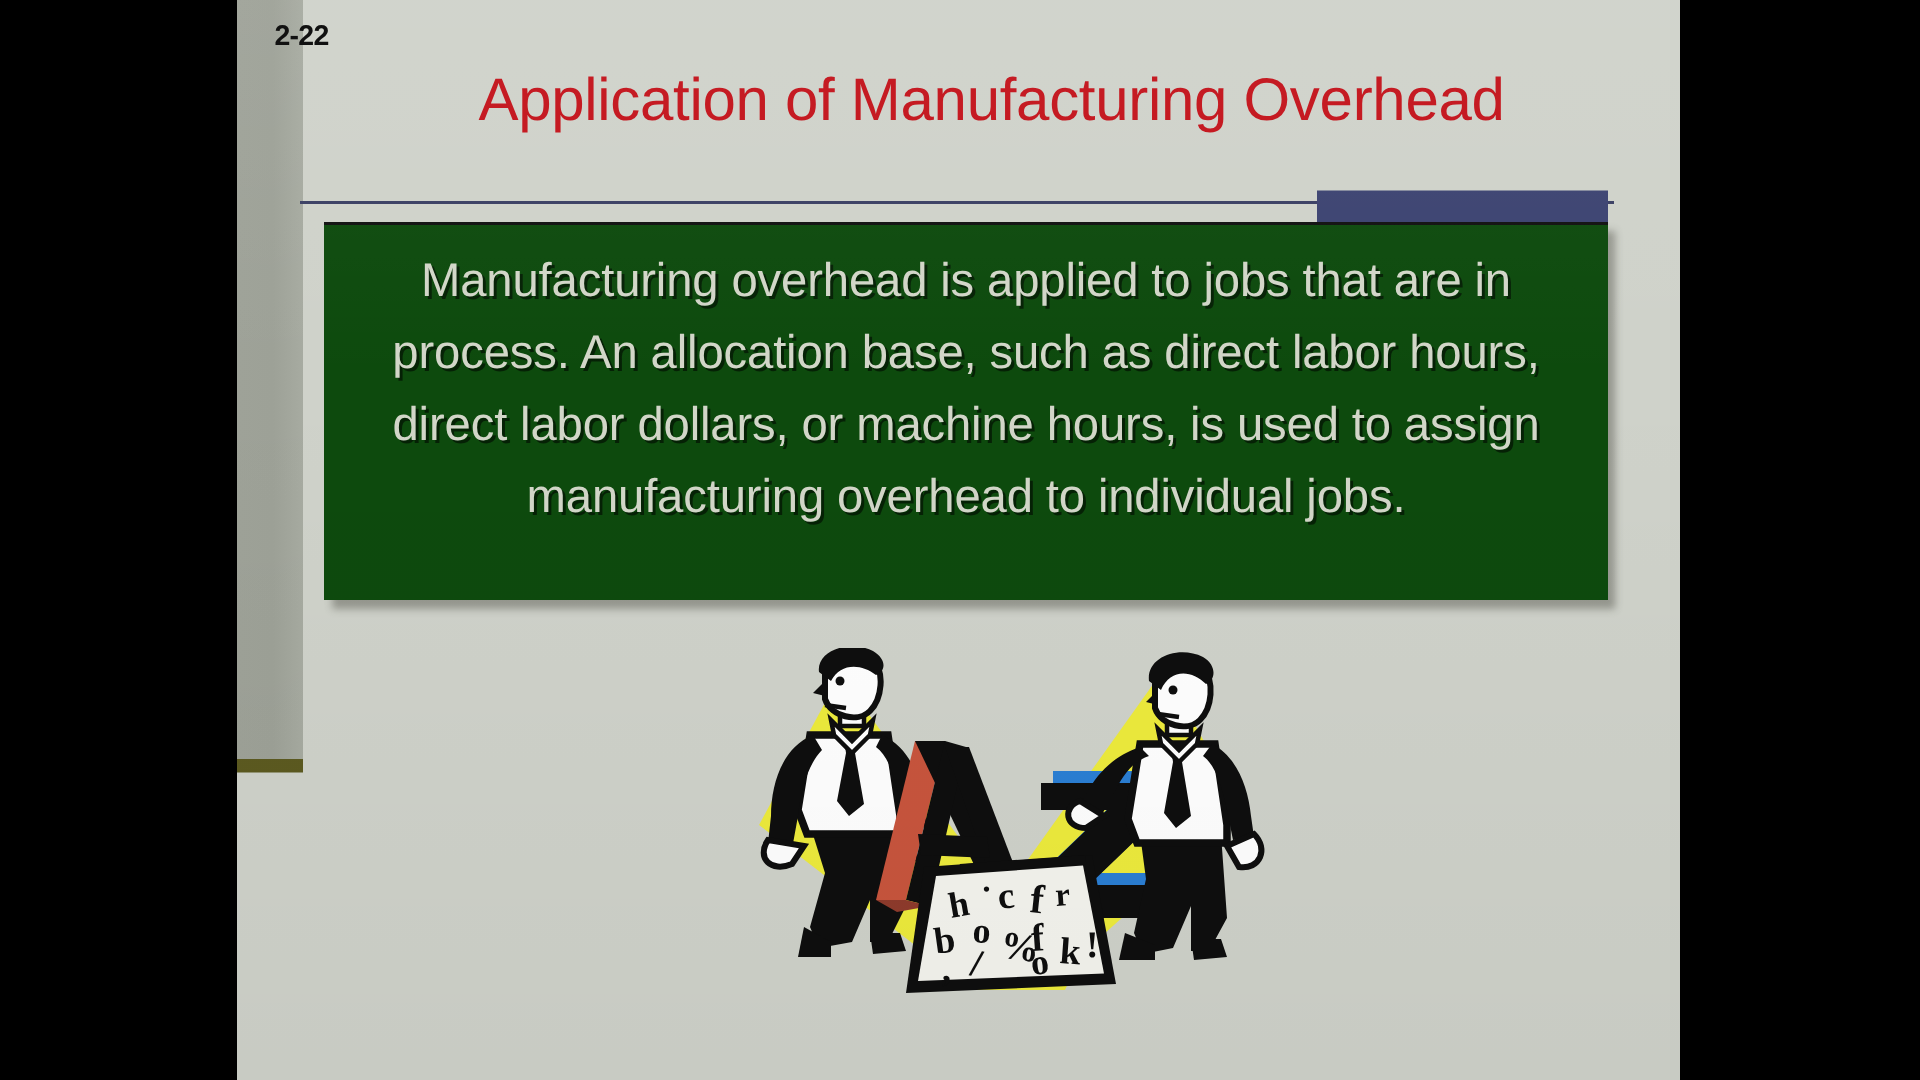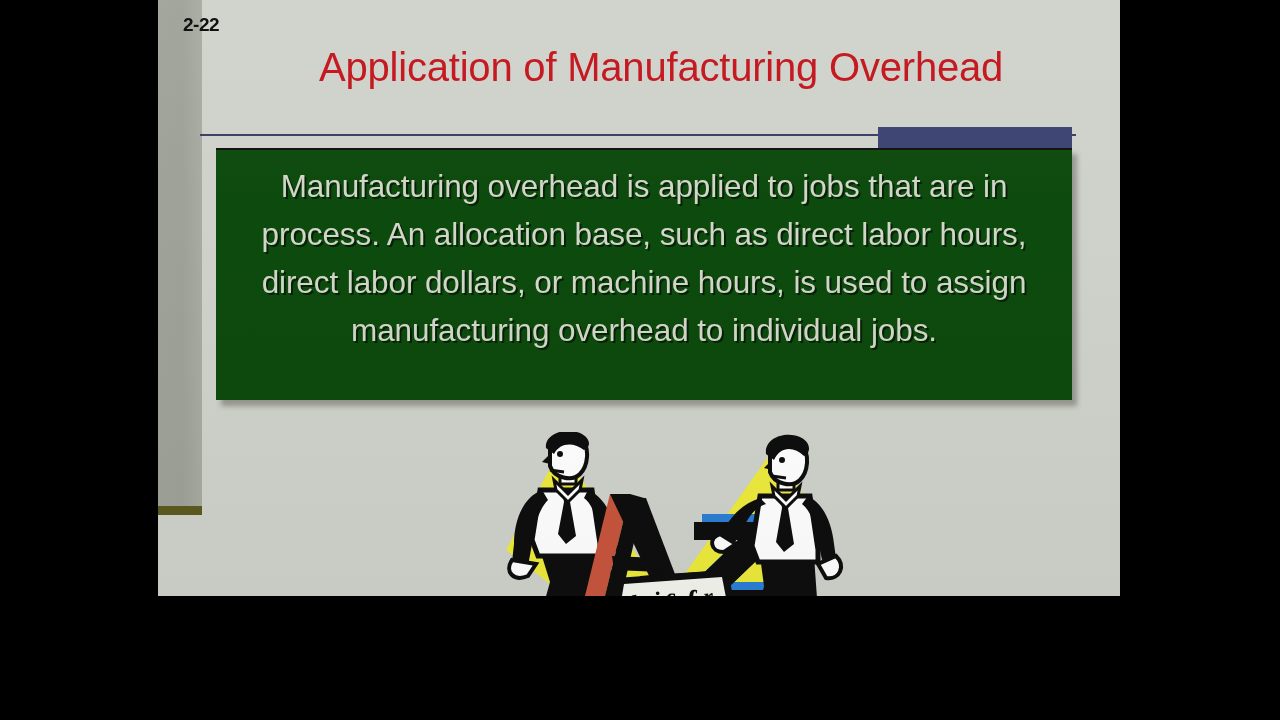--- a/index.html
+++ b/index.html
@@ -13,21 +13,21 @@
   #stage {
     position:relative;
     width:1280px; height:720px;
     background:#000000;
   }
 
   
   #slide {
     position:absolute;
     left:158px; top:0;
-    width:962px; height:596px;
+    width:962px; height:720px;
     background:#cfd2ca;
     overflow:hidden;
   }
 
   
   #slide::after{
     content:"";
     position:absolute; inset:0;
     background:linear-gradient(180deg, rgba(255,255,255,0.05) 0%, rgba(0,0,0,0.00) 35%, rgba(0,0,0,0.035) 100%);
     pointer-events:none;

